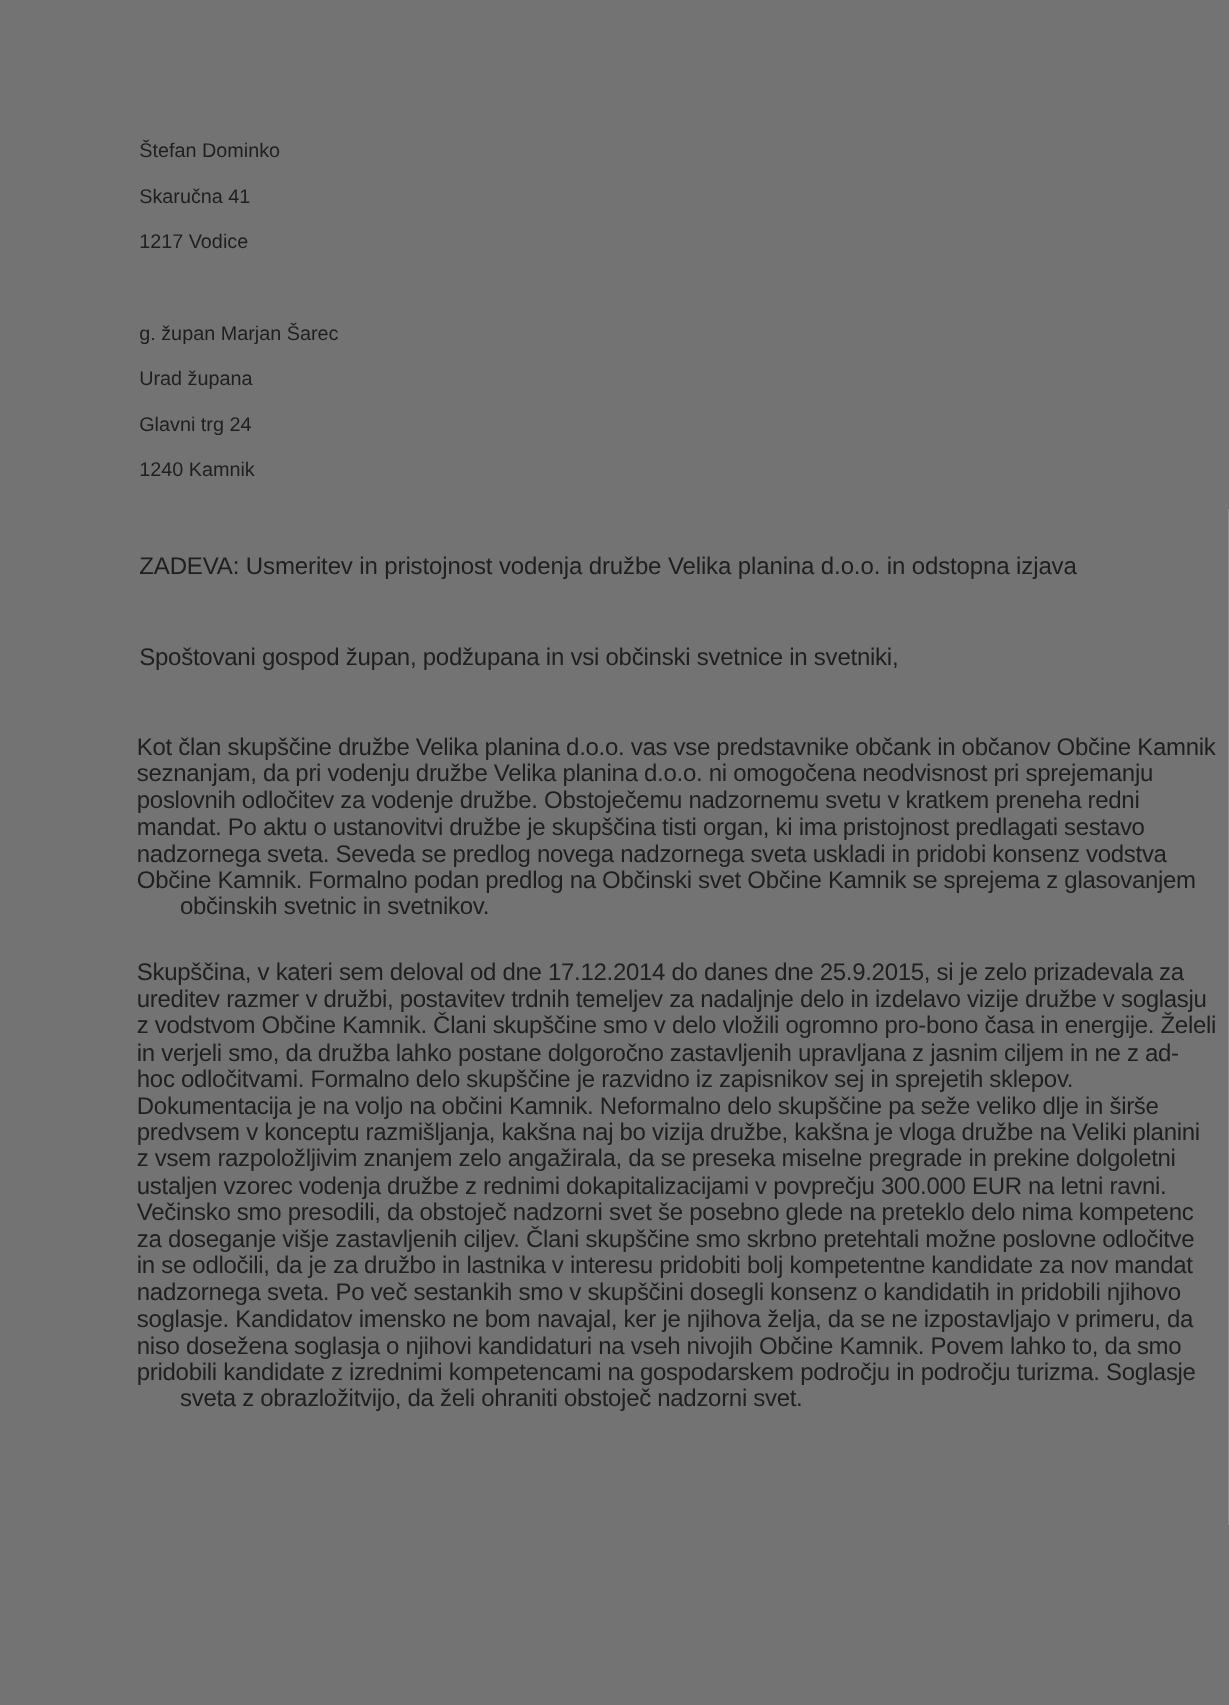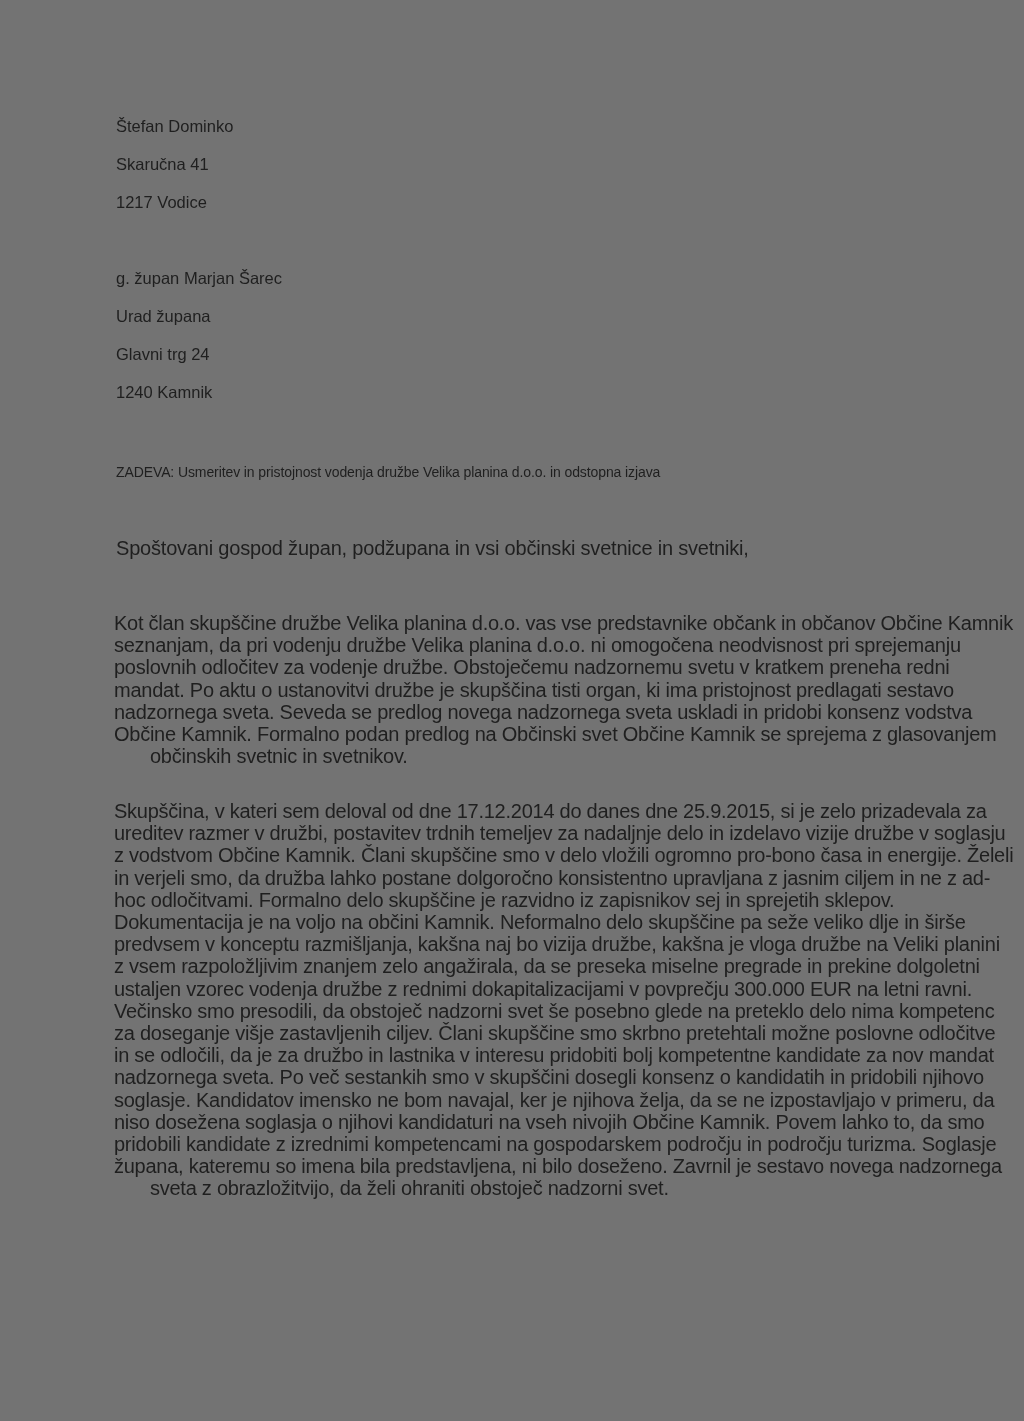--- a/index.html
+++ b/index.html
@@ -26,21 +26,21 @@
       position: absolute;
       left: 116px;
       font-size: 16.5px;
       line-height: 20px;
       white-space: nowrap;
     }
     .subject {
       position: absolute;
       left: 116px;
       top: 462px;
-      font-size: 14px;
+      font-size: 20px;
       line-height: 20px;
       white-space: nowrap;
       letter-spacing: -0.1px;
     }
     .salutation {
       position: absolute;
       left: 116px;
       top: 538px;
       font-size: 20px;
       line-height: 20px;
@@ -99,30 +99,29 @@
     <span class="ln">mandat. Po aktu o ustanovitvi družbe je skupščina tisti organ, ki ima pristojnost predlagati sestavo</span>
     <span class="ln">nadzornega sveta. Seveda se predlog novega nadzornega sveta uskladi in pridobi konsenz vodstva</span>
     <span class="ln">Občine Kamnik. Formalno podan predlog na Občinski svet Občine Kamnik se sprejema z glasovanjem</span>
     <span class="ln last">občinskih svetnic in svetnikov.</span>
   </div>
 
   <div class="para" id="para2">
     <span class="ln">Skupščina, v kateri sem deloval od dne 17.12.2014 do danes dne 25.9.2015, si je zelo prizadevala za</span>
     <span class="ln">ureditev razmer v družbi, postavitev trdnih temeljev za nadaljnje delo in izdelavo vizije družbe v soglasju</span>
     <span class="ln">z vodstvom Občine Kamnik. Člani skupščine smo v delo vložili ogromno pro-bono časa in energije. Želeli</span>
-    <span class="ln">in verjeli smo, da družba lahko postane dolgoročno konsistentno upravljana z jasnim ciljem in ne z ad-</span>
+    <span class="ln">in verjeli smo, da družba lahko postane dolgoročno zastavljenih upravljana z jasnim ciljem in ne z ad-</span>
     <span class="ln">hoc odločitvami. Formalno delo skupščine je razvidno iz zapisnikov sej in sprejetih sklepov.</span>
     <span class="ln">Dokumentacija je na voljo na občini Kamnik.  Neformalno delo skupščine pa seže veliko dlje in širše</span>
     <span class="ln">predvsem v konceptu razmišljanja, kakšna naj bo vizija družbe, kakšna je vloga družbe na Veliki planini</span>
     <span class="ln">z vsem razpoložljivim znanjem zelo angažirala, da se preseka miselne pregrade in prekine dolgoletni</span>
     <span class="ln">ustaljen vzorec vodenja družbe z rednimi dokapitalizacijami v povprečju 300.000 EUR na letni ravni.</span>
     <span class="ln">Večinsko smo presodili, da obstoječ nadzorni svet še posebno glede na preteklo delo nima kompetenc</span>
     <span class="ln">za doseganje višje zastavljenih ciljev. Člani skupščine smo skrbno pretehtali možne poslovne odločitve</span>
     <span class="ln">in se odločili, da je za družbo in lastnika v interesu pridobiti bolj kompetentne kandidate za nov mandat</span>
     <span class="ln">nadzornega sveta. Po več sestankih smo v skupščini dosegli konsenz o kandidatih in pridobili njihovo</span>
     <span class="ln">soglasje. Kandidatov imensko ne bom navajal, ker je njihova želja, da se ne izpostavljajo v primeru, da</span>
     <span class="ln">niso dosežena soglasja o njihovi kandidaturi na vseh nivojih Občine Kamnik. Povem lahko to, da smo</span>
     <span class="ln">pridobili kandidate z izrednimi kompetencami na gospodarskem področju in področju turizma. Soglasje</span>
-    <span class="ln">župana, kateremu so imena bila predstavljena, ni bilo doseženo. Zavrnil je sestavo novega nadzornega</span>
     <span class="ln last">sveta z obrazložitvijo, da želi ohraniti obstoječ nadzorni svet.</span>
   </div>
 
 </div>
 
 </body></html>

